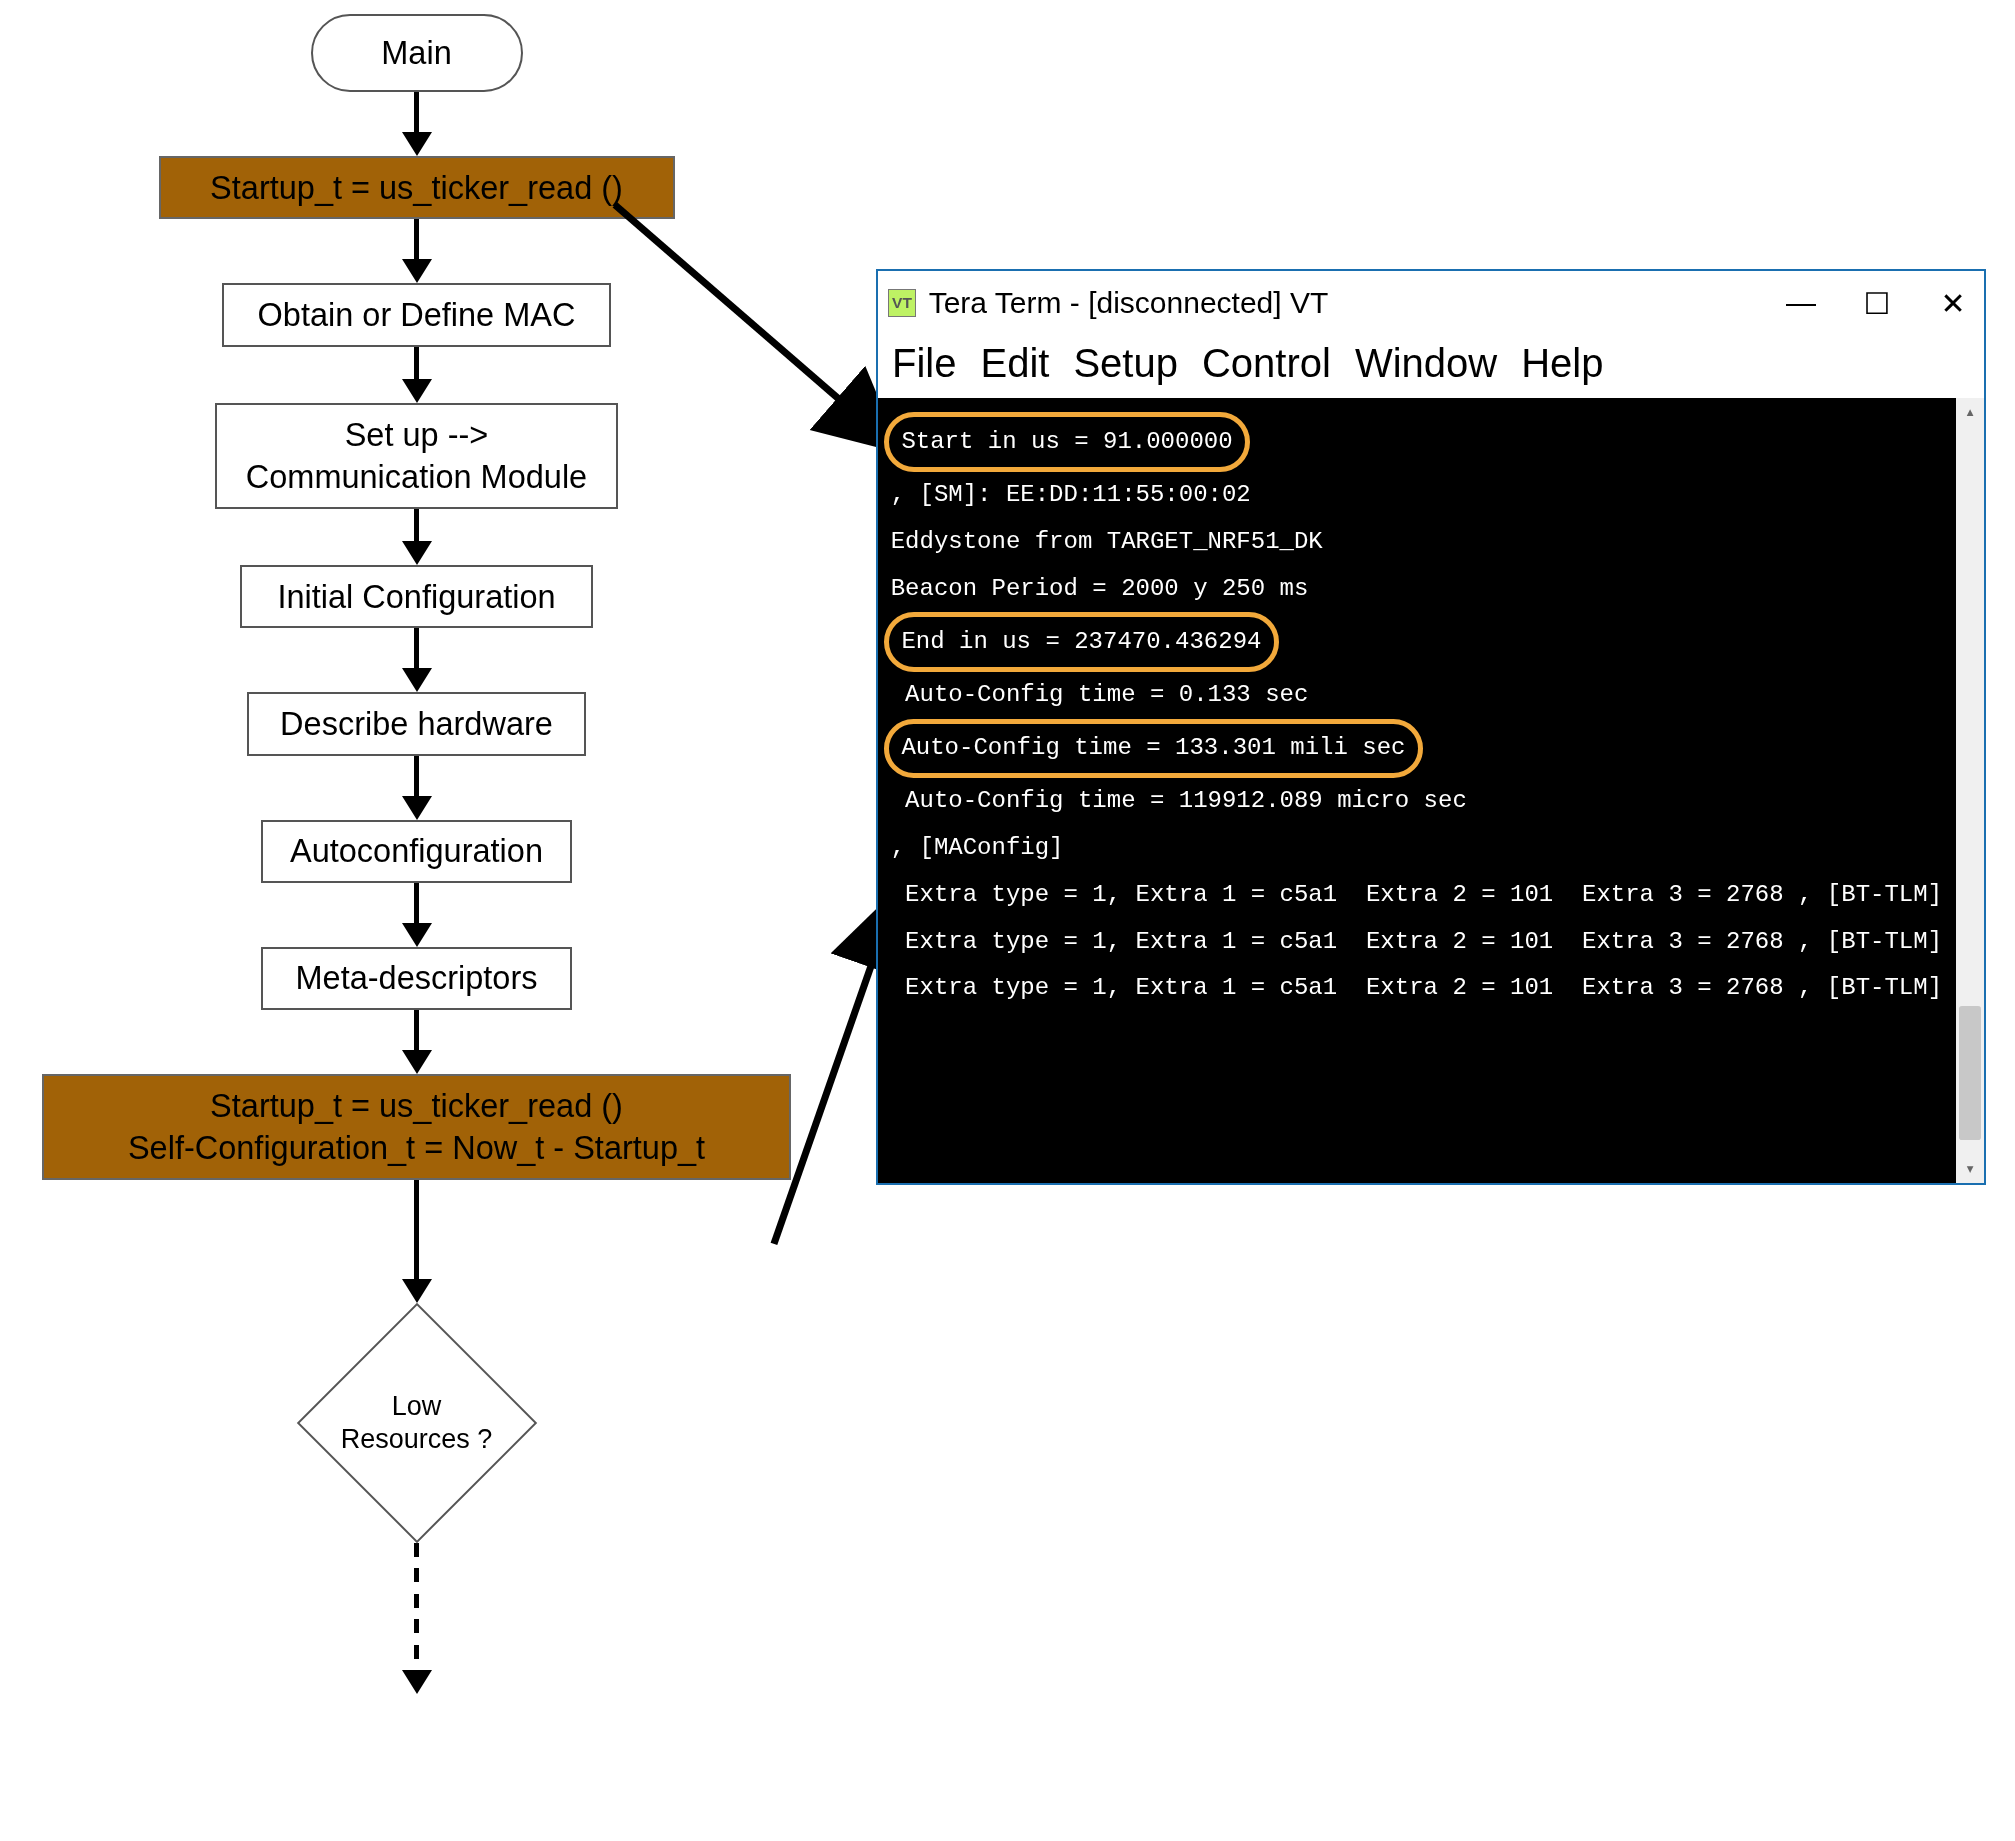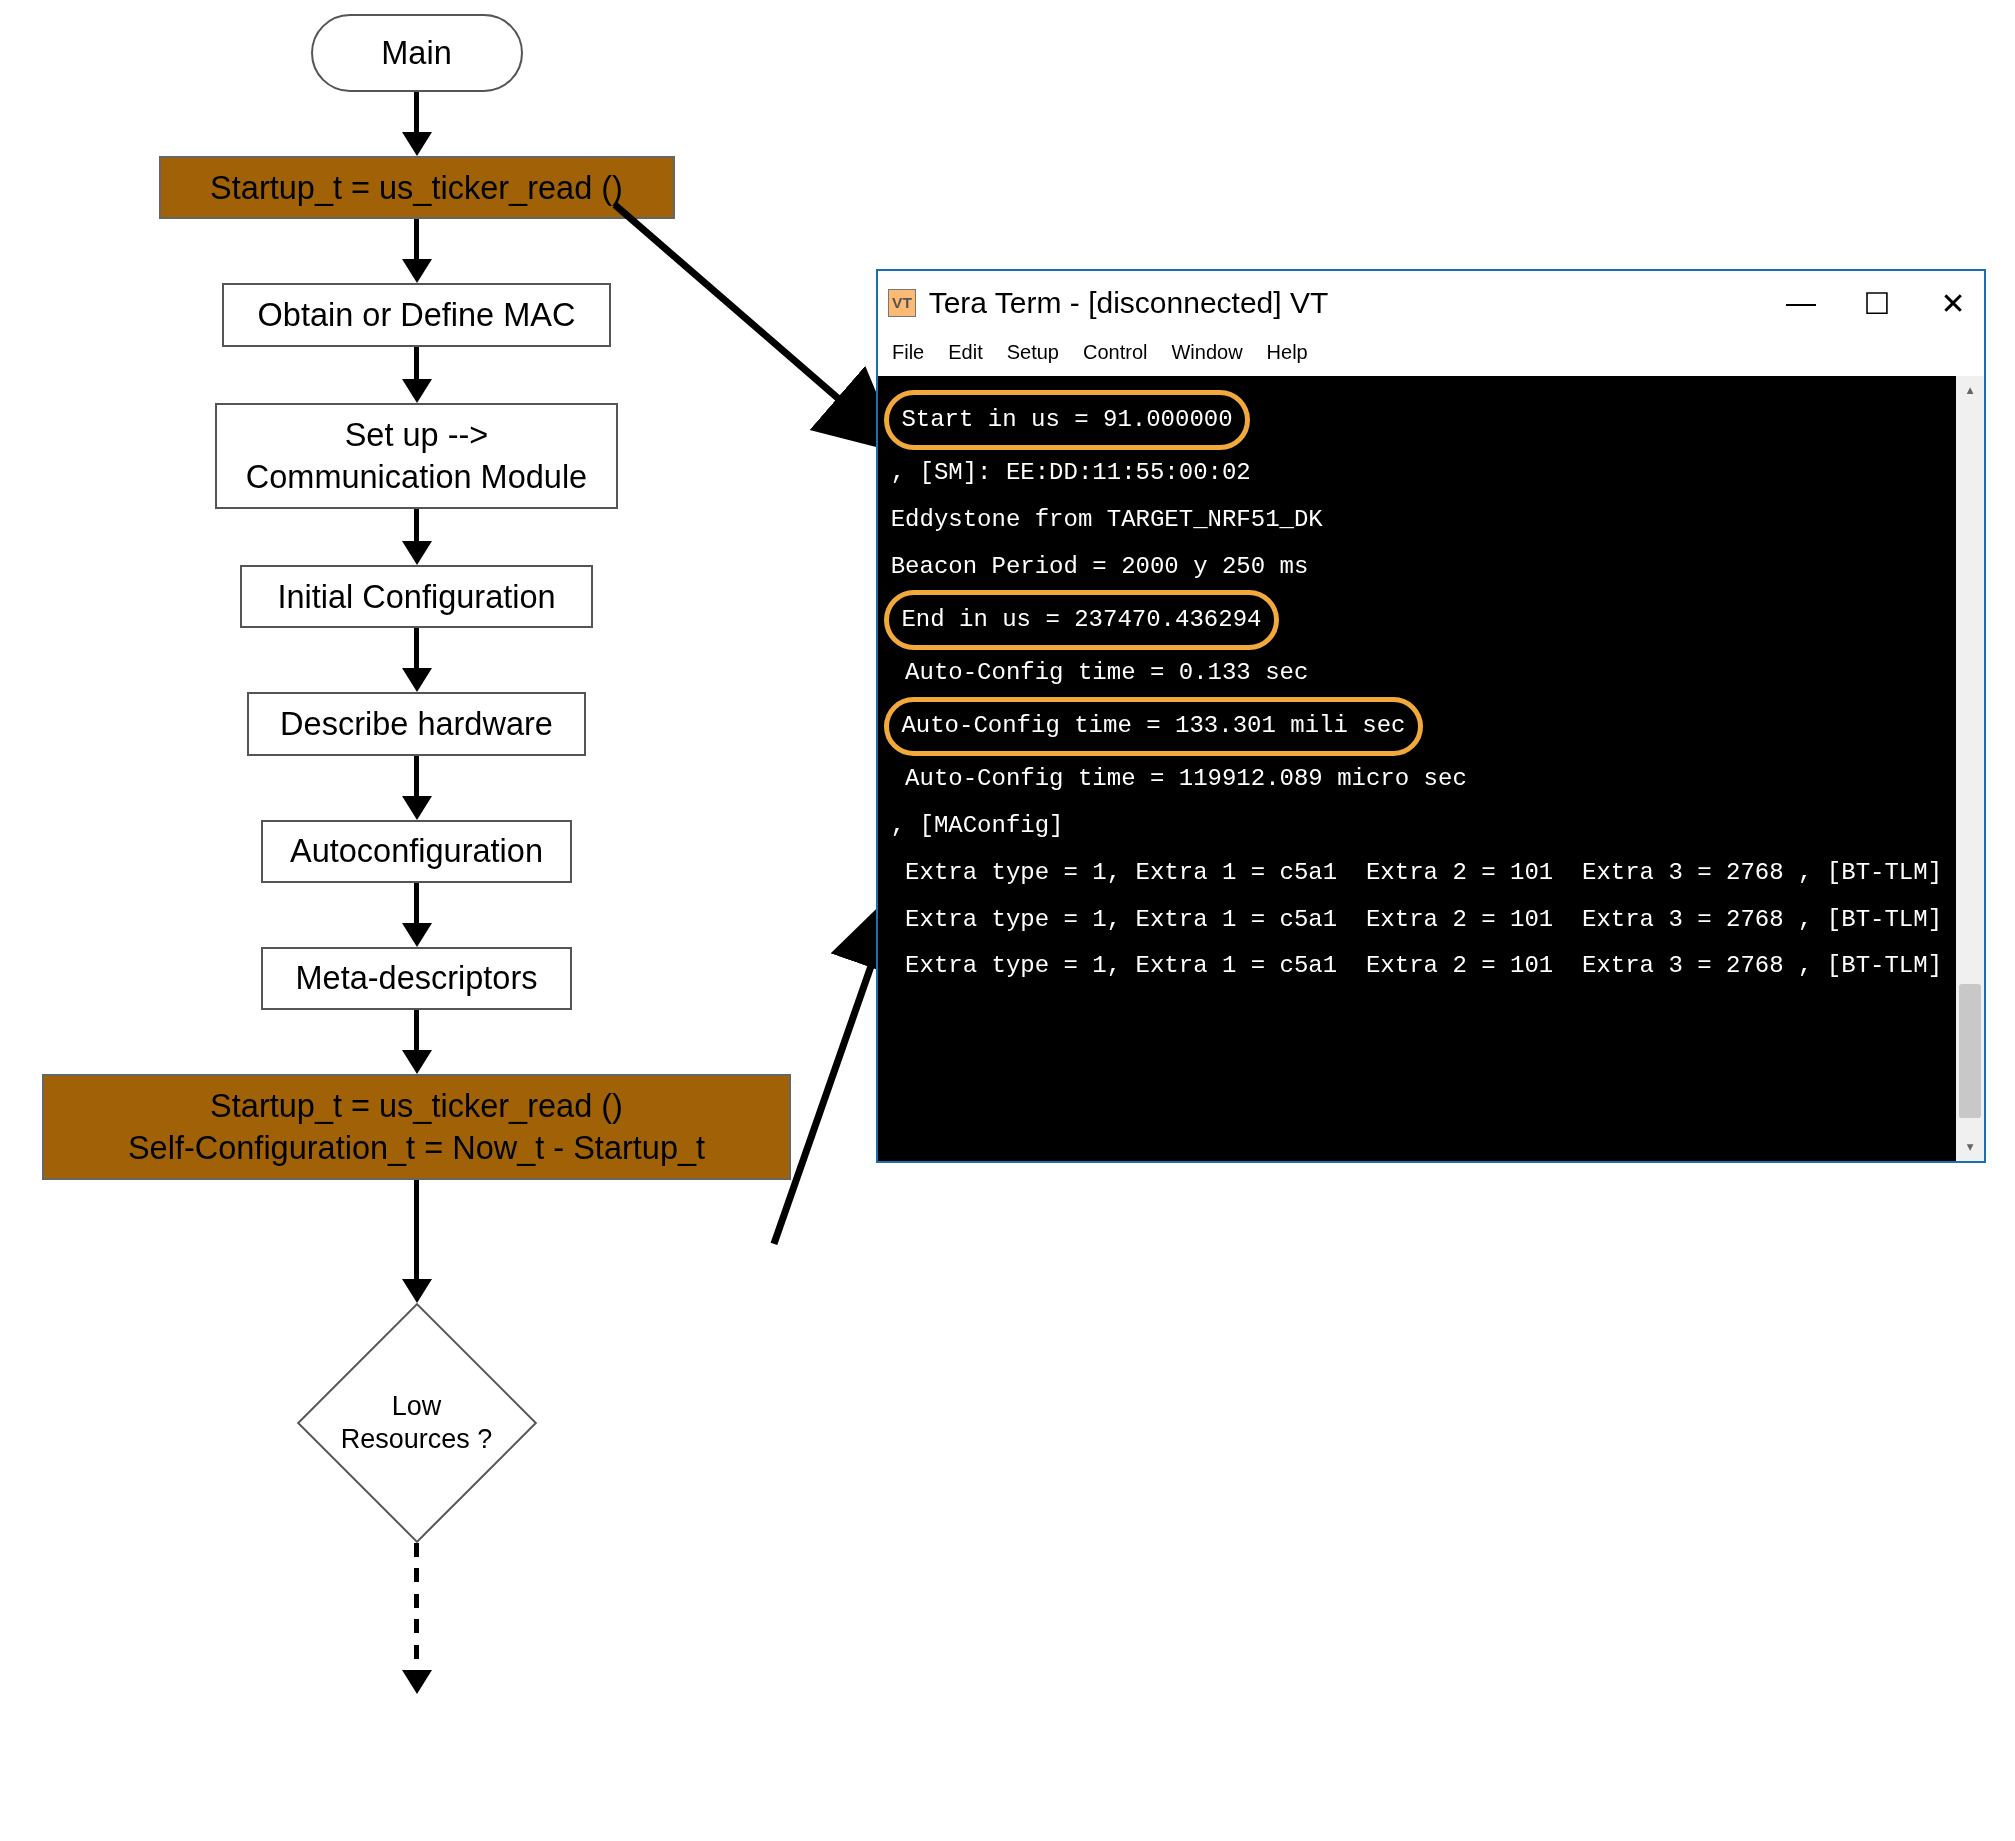--- a/index.html
+++ b/index.html
@@ -101,36 +101,36 @@
   .titlebar {
     display: flex;
     align-items: center;
     height: 64px;
     padding: 0 10px;
     background: #fff;
     font-size: 30px;
   }
   .titlebar .app-icon {
     width: 28px; height: 28px;
-    background: #fdba74;
+    background: #bef264;
     border: 1.4px solid #777;
     margin-right: 12.7px;
     display:flex;align-items:center;justify-content:center;
     font-size:15.5px;
     font-weight:bold;
     color:#555;
   }
   .titlebar .spacer { flex: 1; }
   .win-controls { display: flex; gap: 34px; align-items:center; }
   .win-btn { width: 42px; height: 42px; display:flex;align-items:center;justify-content:center; font-size:30px; }
   .menubar {
     display: flex;
     gap: 24px;
     padding: 5.7px 14px 12.7px;
-    font-size: 20px;
+    font-size: 40px;
   }
   .terminal-body {
     background: #000;
     color: #fff;
     font-family: "Courier New", monospace;
     font-size: 24px;
     padding: 14px 12.7px 18.4px;
     position: relative;
     line-height: 1.95;
     min-height: 785px;

